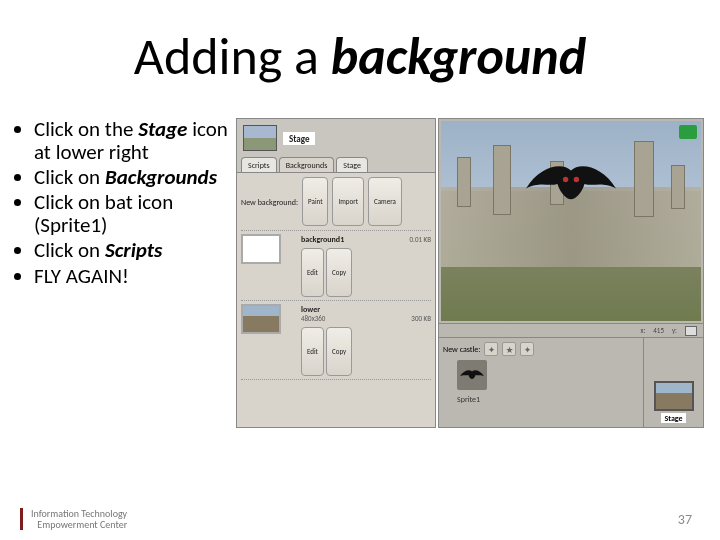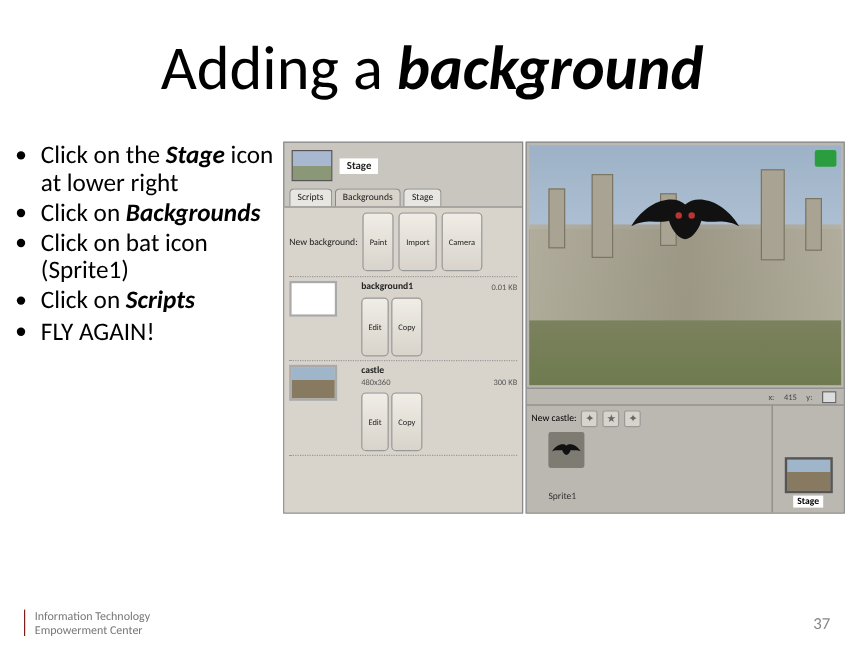--- a/index.html
+++ b/index.html
@@ -35,30 +35,30 @@
   .tower { position: absolute; width: 14px; background: #a8a392; border: 1px solid #7a7564; }
   .flag { position: absolute; top: 4px; right: 4px; width: 18px; height: 14px; background: #2a9d3f; border-radius: 2px; }
   .bat { position: absolute; top: 38px; left: 50%; transform: translateX(-50%); }
   .bat svg { width: 90px; height: 50px; }
   .lower { height: 90px; background: #bbb8b2; border-top: 1px solid #888; display: flex; }
   .sprite-area { flex: 1; padding: 4px; }
   .sprite-hdr { display: flex; align-items: center; gap: 4px; font-size: 8px; margin-bottom: 4px; }
   .star { width: 14px; height: 14px; background: #d8d4cc; border: 1px solid #999; border-radius: 2px; display: flex; align-items: center; justify-content: center; font-size: 9px; color: #666; }
   .sprite-icon { width: 30px; height: 30px; background: #7e7b73; border-radius: 2px; display: flex; align-items: center; justify-content: center; margin-left: 14px; }
   .sprite-icon svg { width: 24px; height: 14px; }
-  .sprite-name { font-size: 8px; margin-left: 14px; margin-top: 19px; color: #333; }
+  .sprite-name { font-size: 8px; margin-left: 14px; margin-top: 4px; color: #333; }
   .stage-corner { width: 60px; border-left: 1px solid #888; padding: 4px; display: flex; flex-direction: column; align-items: center; justify-content: flex-end; }
   .stage-corner .mini { width: 40px; height: 30px; background: linear-gradient(#9fb5c9 40%, #877a60 40%); border: 2px solid #555; }
   .stage-corner .lbl { background: #fff; font-size: 8px; padding: 0 3px; margin-top: 2px; font-weight: bold; }
   .coord-bar { height: 14px; background: #bbb8b2; border-top: 1px solid #888; display: flex; align-items: center; justify-content: flex-end; padding: 0 6px; font-size: 7px; color: #444; gap: 8px; }
   .footer { position: absolute; bottom: 10px; left: 20px; display: flex; align-items: center; gap: 10px; }
   .logo { display: flex; align-items: center; }
   .logo-mark { font-size: 30px; font-weight: 900; color: #3a8a3a; letter-spacing: -1px; font-family: Arial, sans-serif; }
   .logo-dot { color: #888; }
-  .logo-text { border-left: 1px solid #7f1d1d; padding-left: 8px; font-size: 10px; color: #777; line-height: 1.1; }
+  .logo-text { border-left: 3px solid #7f1d1d; padding-left: 8px; font-size: 10px; color: #777; line-height: 1.1; text-align: right; }
   .pagenum { position: absolute; bottom: 12px; right: 28px; font-size: 14px; color: #888; }
 </style>
 </head>
 <body>
 
 <div class="title">
   <span>Adding a </span><span class="b">background</span>
 </div>
 
 <div class="content">
@@ -100,21 +100,21 @@
             <div class="bg-btns">
               <span class="btn">Edit</span>
               <span class="btn">Copy</span>
             </div>
           </div>
         </div>
         <div class="dots"></div>
         <div class="bg-item">
           <div class="bg-thumb castle"></div>
           <div class="bg-info">
-            <div class="name">castle</div>
+            <div class="name">lower</div>
             <div class="row">
                 <span class="sz">480x360</span>
                 <span style="flex:1"></span>
                 <span class="sz">300 KB</span>
               </div>
             <div class="bg-btns">
               <span class="btn">Edit</span>
               <span class="btn">Copy</span>
             </div>
           </div>

